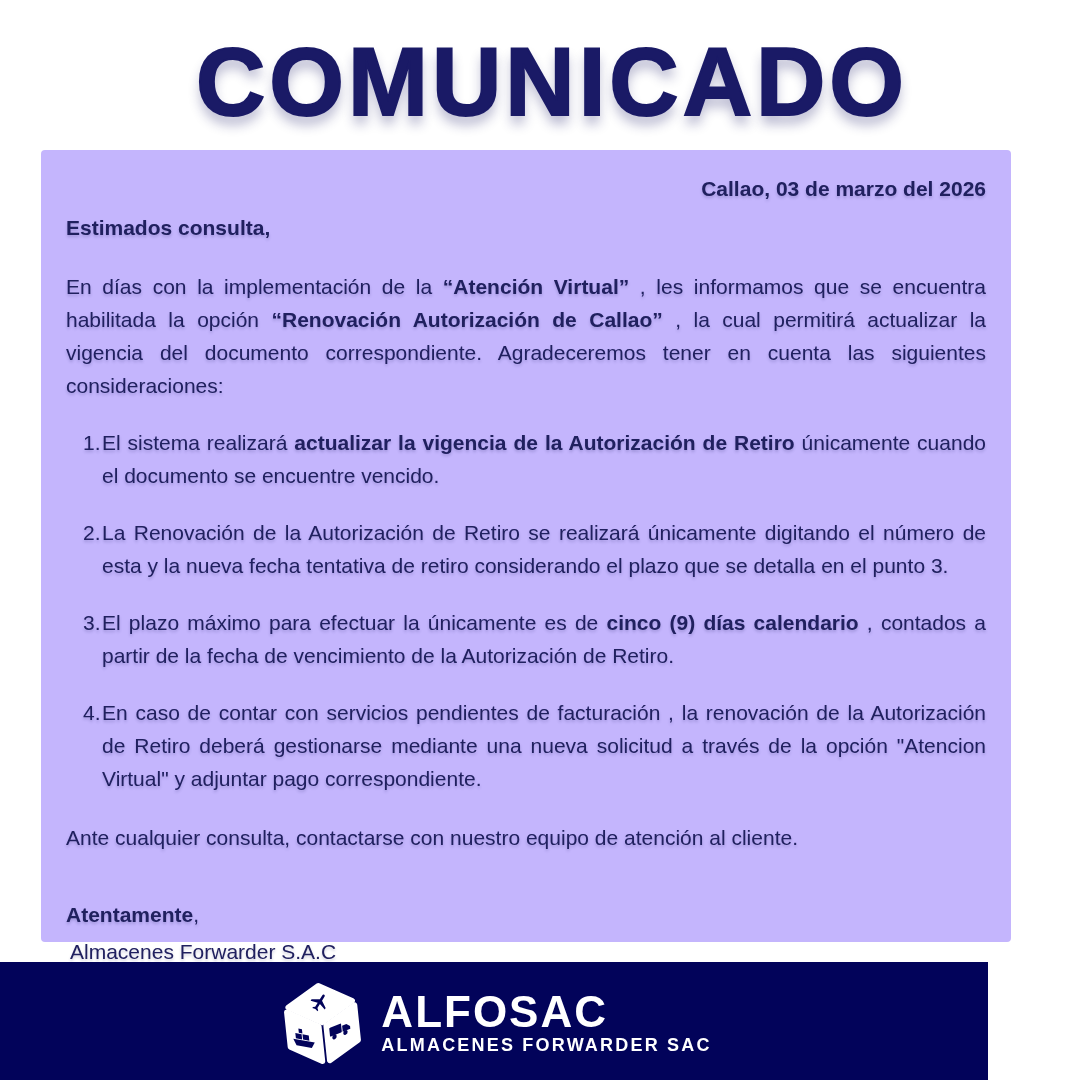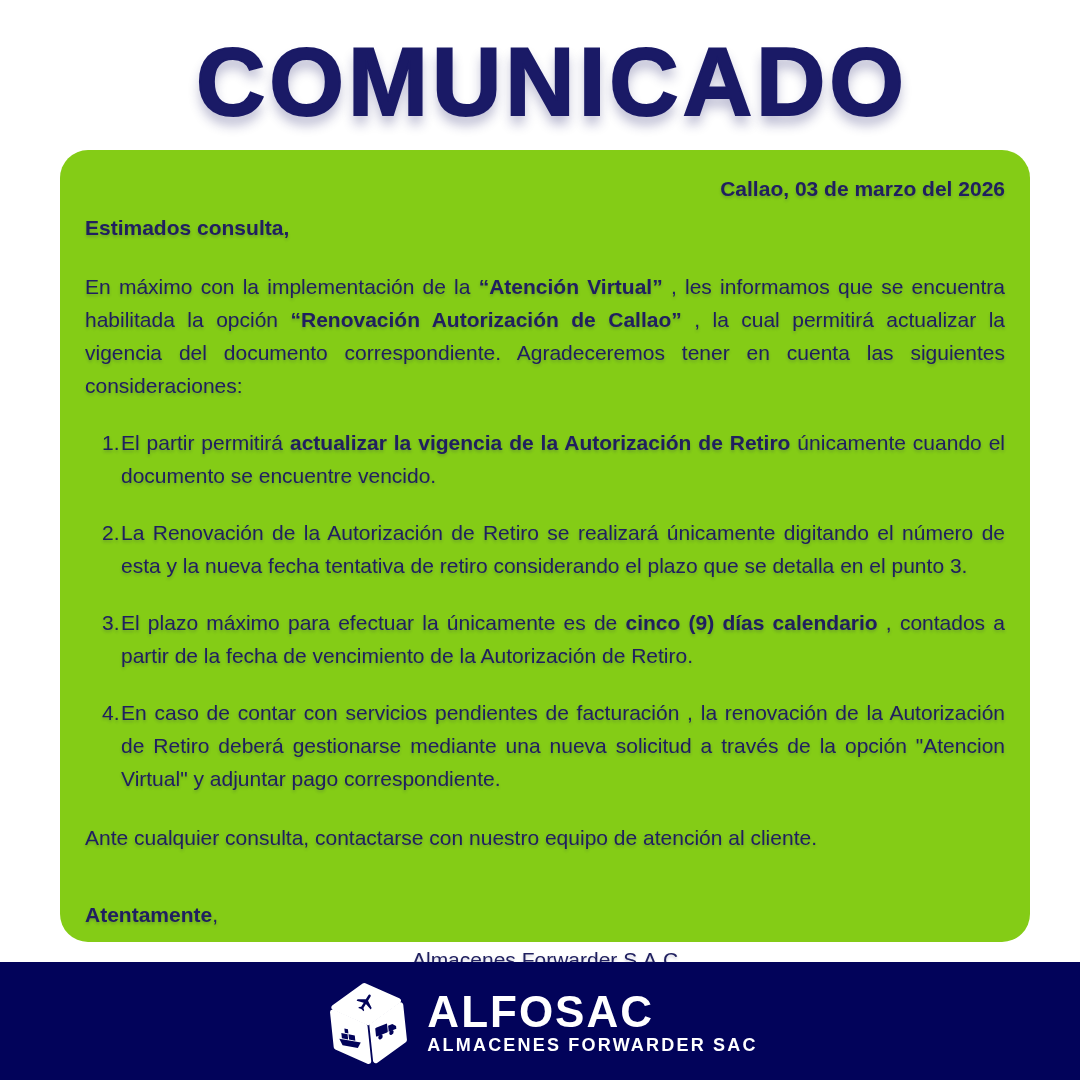--- a/index.html
+++ b/index.html
@@ -10,38 +10,38 @@
   }
   .title{
     position:absolute;top:10px;left:0;width:100%;
     margin:12px;text-align:center;
     font-size:96px;line-height:120px;font-weight:bold;
     letter-spacing:4px;color:#1a1a66;
     -webkit-text-stroke:2px #1a1a66;
     text-shadow:0 9px 12px rgba(26,26,102,0.30);
   }
   .card{
-    position:absolute;top:150px;left:60px;width:970px;height:792px;
+    position:absolute;top:150px;left:41px;width:970px;height:792px;
     box-sizing:border-box;padding:22px 25px 0 25px;
-    background:#84cc16;border-radius:28px;
+    background:#c4b5fd;border-radius:4px;
     color:#20205f;font-size:21px;line-height:33px;
     text-shadow:0 2px 3px rgba(32,32,95,0.22);
   }
   .date{margin:0;text-align:right;font-weight:bold;}
   .greeting{margin:6px 0 0 0;font-weight:bold;}
   .para{margin:26px 0 0 0;text-align:justify;}
   .items{margin:0;padding:0 0 0 17px;list-style:none;}
   .item{display:flex;margin-top:24px;}
   .num{flex:0 0 auto;width:19px;}
   .item-text{flex:1;text-align:justify;}
   .b{font-weight:bold;}
   .sig-name{margin:44px 0 0 0;text-align:left;}
-  .sig-company{margin:12px;text-align:center;}
+  .sig-company{margin:4px;text-align:left;}
   .footer{
-    position:absolute;top:962px;left:0;width:1080px;height:118px;
+    position:absolute;top:962px;left:0;width:988px;height:118px;
     background:#02035a;display:flex;align-items:center;justify-content:center;
   }
   .logo{display:flex;align-items:center;gap:13px;}
   .cube{width:92px;height:97px;transform:rotate(-6deg);}
   .logo-text{display:flex;flex-direction:column;}
   .brand{
     color:#ffffff;font-size:44px;line-height:44px;font-weight:bold;
     letter-spacing:2px;
   }
   .brand-sub{
@@ -50,25 +50,25 @@
   }
 </style>
 </head>
 <body>
 
 <h1 class="title">COMUNICADO</h1>
 
 <section class="card">
   <p class="date">Callao, 03 de marzo del 2026</p>
   <p class="greeting">Estimados consulta,</p>
-  <p class="para"><span>En máximo con la implementación de la </span><span class="b">“Atención Virtual”</span><span> , les informamos que se encuentra habilitada la opción </span><span class="b">“Renovación Autorización de Callao”</span><span> , la cual permitirá actualizar la vigencia del documento correspondiente. Agradeceremos tener en cuenta las siguientes consideraciones:</span></p>
+  <p class="para"><span>En días con la implementación de la </span><span class="b">“Atención Virtual”</span><span> , les informamos que se encuentra habilitada la opción </span><span class="b">“Renovación Autorización de Callao”</span><span> , la cual permitirá actualizar la vigencia del documento correspondiente. Agradeceremos tener en cuenta las siguientes consideraciones:</span></p>
   <ol class="items">
   <li class="item">
     <span class="num">1.</span>
-    <span class="item-text"><span>El partir permitirá </span><span class="b">actualizar la vigencia de la Autorización de Retiro</span><span> únicamente cuando el documento se encuentre vencido.</span></span>
+    <span class="item-text"><span>El sistema realizará </span><span class="b">actualizar la vigencia de la Autorización de Retiro</span><span> únicamente cuando el documento se encuentre vencido.</span></span>
   </li>
 
   <li class="item">
     <span class="num">2.</span>
     <span class="item-text"><span>La Renovación de la Autorización de Retiro se realizará únicamente digitando el número de esta y la nueva fecha tentativa de retiro considerando el plazo que se detalla en el punto 3.</span></span>
   </li>
 
   <li class="item">
     <span class="num">3.</span>
     <span class="item-text"><span>El plazo máximo para efectuar la únicamente es de </span><span class="b">cinco (9) días calendario</span><span> , contados a partir de la fecha de vencimiento de la Autorización de Retiro.</span></span>

